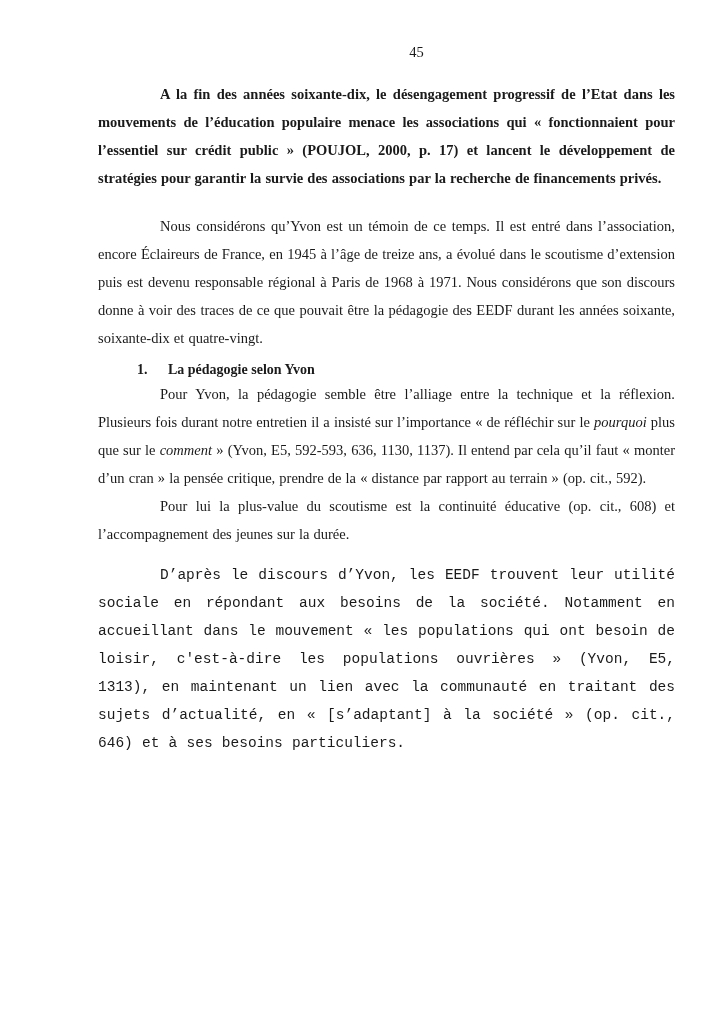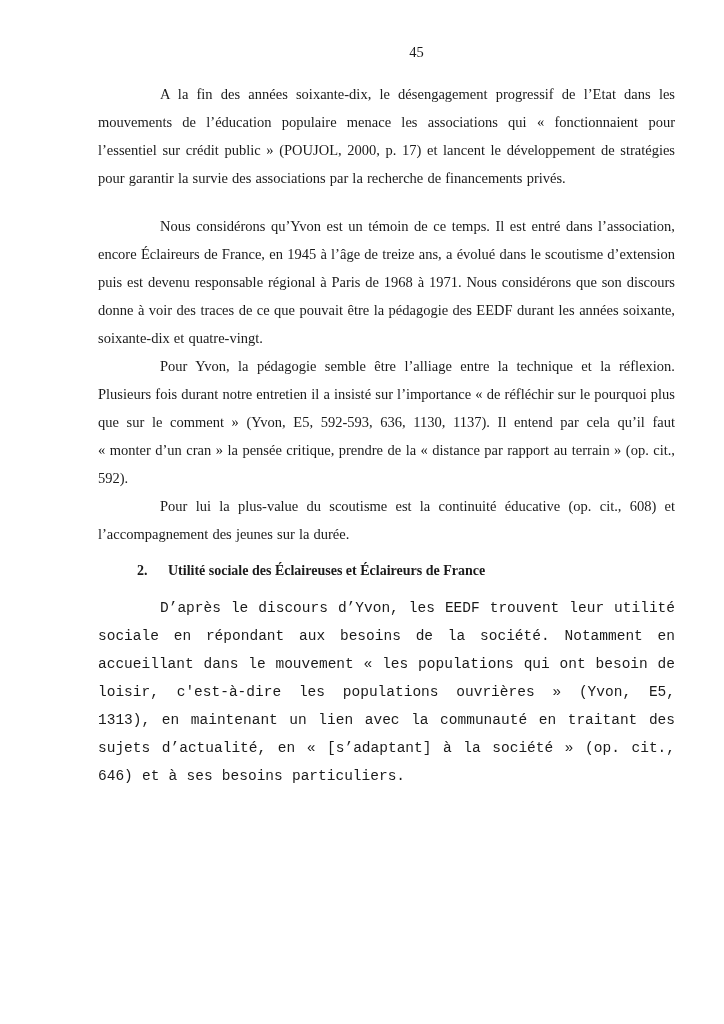--- a/index.html
+++ b/index.html
@@ -28,26 +28,26 @@
     text-align: center;
     margin: 0 0 0 60px; 
     line-height: 28px;
   }
   .body-para {
     margin: 0;
     text-align: justify;
     text-indent: 62px;
     word-spacing: 0.5px;
   }
-  .para-1 { margin-top: 14px; }
+  .para-1 { margin-top: 14px; font-weight: bold; }
   .para-2 { margin-top: 20px; }
   .para-3 { margin-top: 0; }
   .para-4 { margin-top: 0; }
   .para-5 { margin-top: 13px; font-family: Liberation Mono, monospace; }
-  .it { }
+  .it { font-style: italic; }
 
   .heading-sub {
     margin-top: 8px;
     padding-left: 100px;
     line-height: 20px;
     font-family: "Liberation Sans", "DejaVu Sans", sans-serif;
     font-variant: small-caps;
     font-size: 14px;
     letter-spacing: 0.3px;
     color: #1a1a1a;
@@ -76,24 +76,24 @@
 
 <div class="page">
 
   <div class="page-number">45</div>
 
   <p class="body-para para-1">A la fin des années soixante-dix, le désengagement progressif de l’Etat dans les mouvements de l’éducation populaire menace les associations qui «&nbsp;fonctionnaient pour l’essentiel sur crédit public&nbsp;» (POUJOL, 2000, p. 17) et lancent le développement de stratégies pour garantir la survie des associations par la recherche de financements privés.</p>
 
 
   <p class="body-para para-2">Nous considérons qu’Yvon est un témoin de ce temps. Il est entré dans l’association, encore Éclaireurs de France, en 1945 à l’âge de treize ans, a évolué dans le scoutisme d’extension puis est devenu responsable régional à Paris de 1968 à 1971. Nous considérons que son discours donne à voir des traces de ce que pouvait être la pédagogie des EEDF durant les années soixante, soixante-dix et quatre-vingt.</p>
 
+  <div class="heading-num heading-one">
+    <span class="h-num">1.</span><span class="h-label">La pédagogie selon Yvon</span>
+  </div>
 
   <p class="body-para para-3"><span>Pour Yvon, la pédagogie semble être l’alliage entre la technique et la réflexion. Plusieurs fois durant notre entretien il a insisté sur l’importance «&nbsp;de réfléchir sur le </span><span class="it">pourquoi</span><span> plus que sur le </span><span class="it">comment</span><span>&nbsp;» (Yvon, E5, 592-593, 636, 1130, 1137). Il entend par cela qu’il faut «&nbsp;monter d’un cran&nbsp;» la pensée critique, prendre de la «&nbsp;distance par rapport au terrain&nbsp;» (op. cit., 592).</span></p>
 
   <p class="body-para para-4">Pour lui la plus-value du scoutisme est la continuité éducative (op. cit., 608) et l’accompagnement des jeunes sur la durée.</p>
 
-  <div class="heading-num heading-two">
-    <span class="h-num">2.</span><span class="h-label">Utilité sociale des Éclaireuses et Éclaireurs de France</span>
-  </div>
 
   <p class="body-para para-5">D’après le discours d’Yvon, les EEDF trouvent leur utilité sociale en répondant aux besoins de la société. Notamment en accueillant dans le mouvement «&nbsp;les populations qui ont besoin de loisir, c'est-à-dire les populations ouvrières&nbsp;» (Yvon, E5, 1313), en maintenant un lien avec la communauté en traitant des sujets d’actualité, en «&nbsp;[s’adaptant] à la société&nbsp;» (op. cit., 646) et à ses besoins particuliers.</p>
 
 </div>
 
 </body></html>

